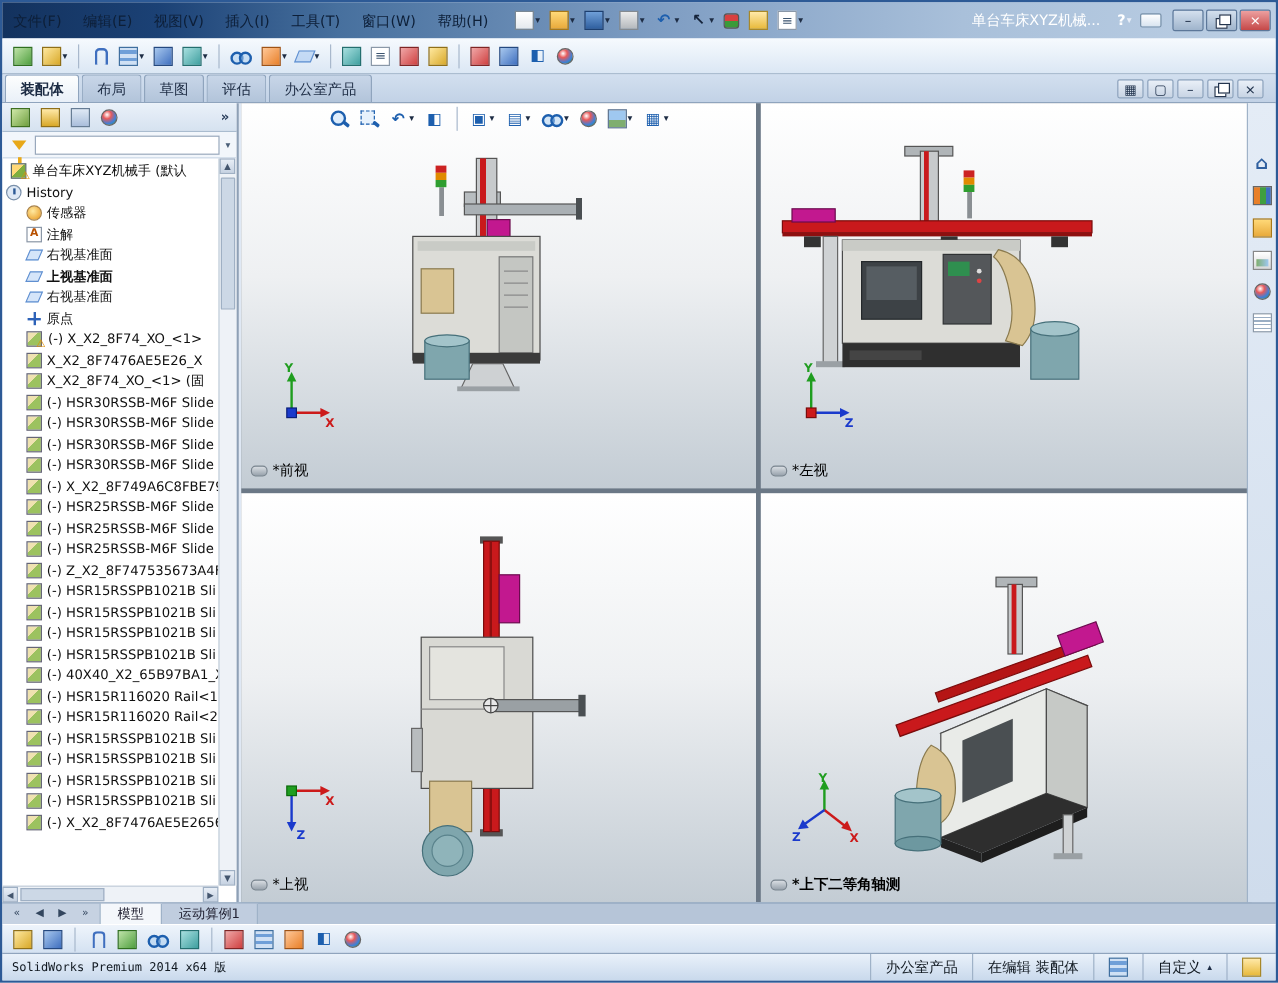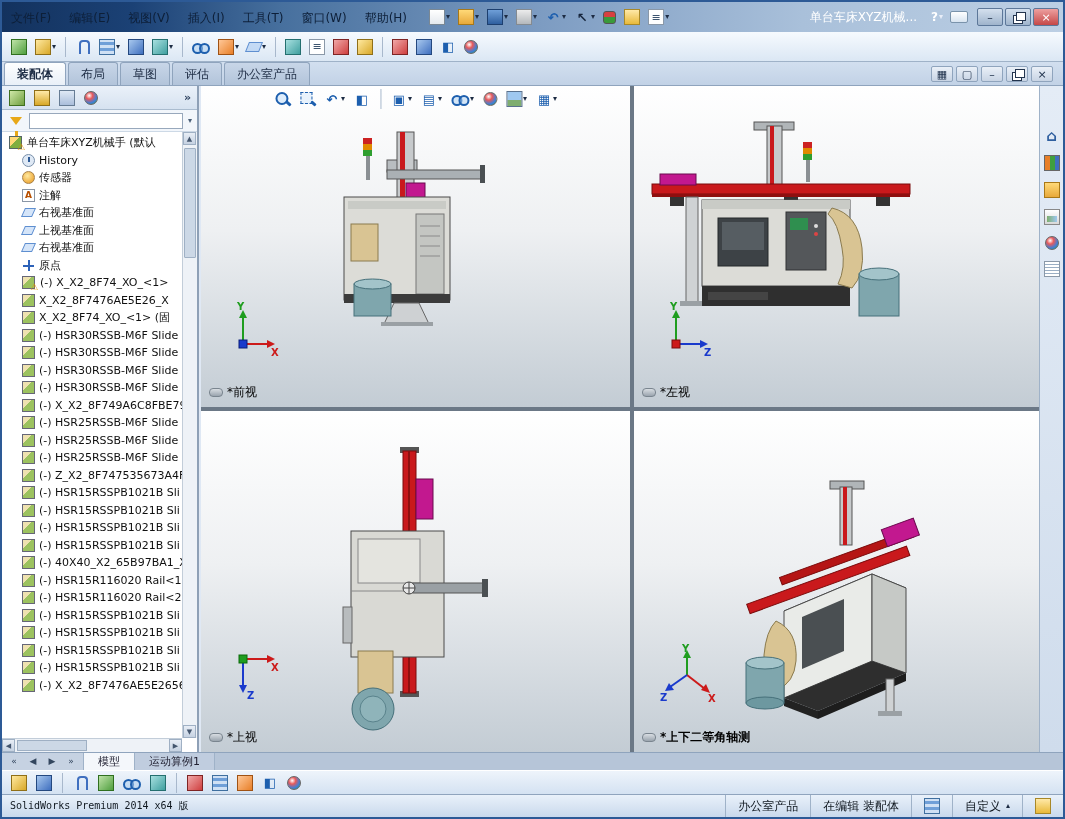--- a/index.html
+++ b/index.html
@@ -337,37 +337,37 @@
         <span class="funnel"></span>
         <input class="filter-input" placeholder="" style="">
         <span class="caret">▾</span>
       </div>
       <div class="tree">
           <div class="tree-row" style="padding-left: 4px;">
             <span class="t-ic t-asm"></span>
             <span class="warn">⚠</span>
             <span class="t-label">单台车床XYZ机械手 (默认</span>
           </div>
-          <div class="tree-row" style="padding-left: 17px; text-align: center;">
+          <div class="tree-row" style=" text-align: center;">
             <span class="t-ic t-hist"></span>
             <span class="t-label">History</span>
           </div>
           <div class="tree-row" style="padding-left: 17px;">
             <span class="t-ic t-sensor"></span>
             <span class="t-label">传感器</span>
           </div>
           <div class="tree-row" style="padding-left: 17px;">
             <span class="t-ic t-ann">A</span>
             <span class="t-label">注解</span>
           </div>
           <div class="tree-row" style="padding-left: 17px;">
             <span class="t-ic t-plane"></span>
             <span class="t-label">右视基准面</span>
           </div>
-          <div class="tree-row" style="padding-left: 17px;">
+          <div class="tree-row" style="padding-left: 17px; font-weight: bold;">
             <span class="t-ic t-plane"></span>
             <span class="t-label">上视基准面</span>
           </div>
           <div class="tree-row" style="padding-left: 17px;">
             <span class="t-ic t-plane"></span>
             <span class="t-label">右视基准面</span>
           </div>
           <div class="tree-row" style="padding-left: 17px;">
             <span class="t-ic t-origin"></span>
             <span class="t-label">原点</span>

